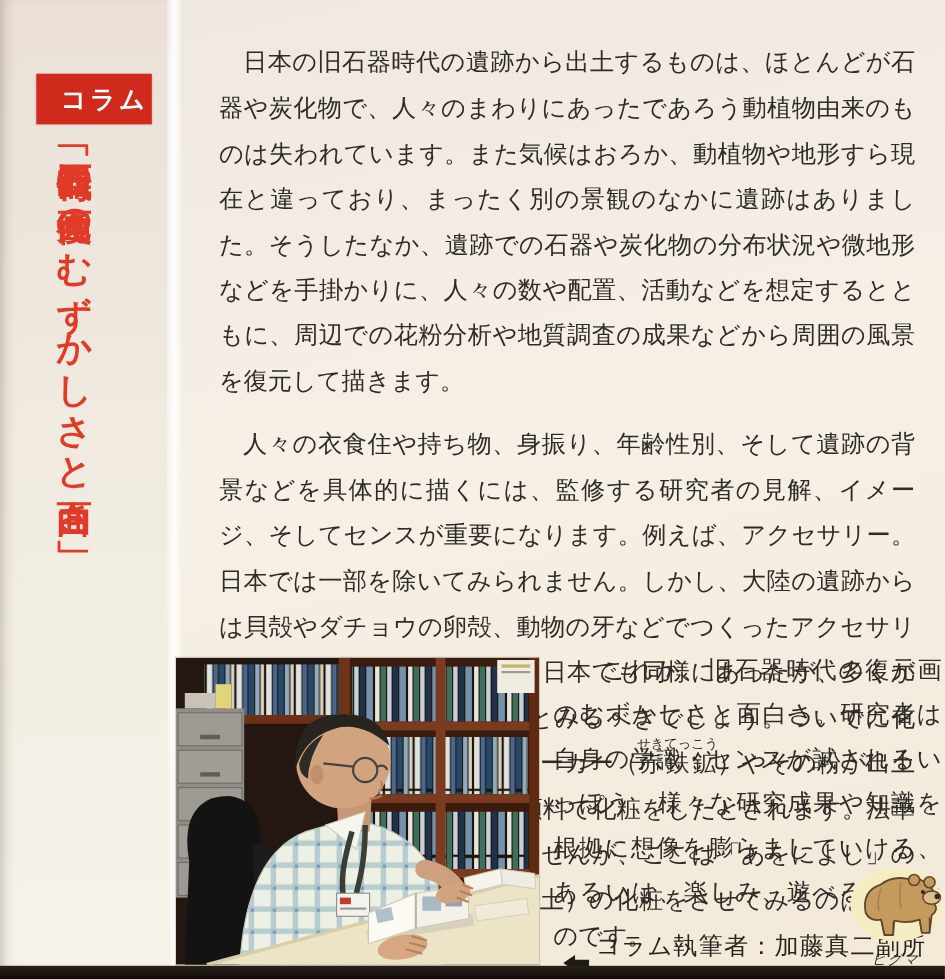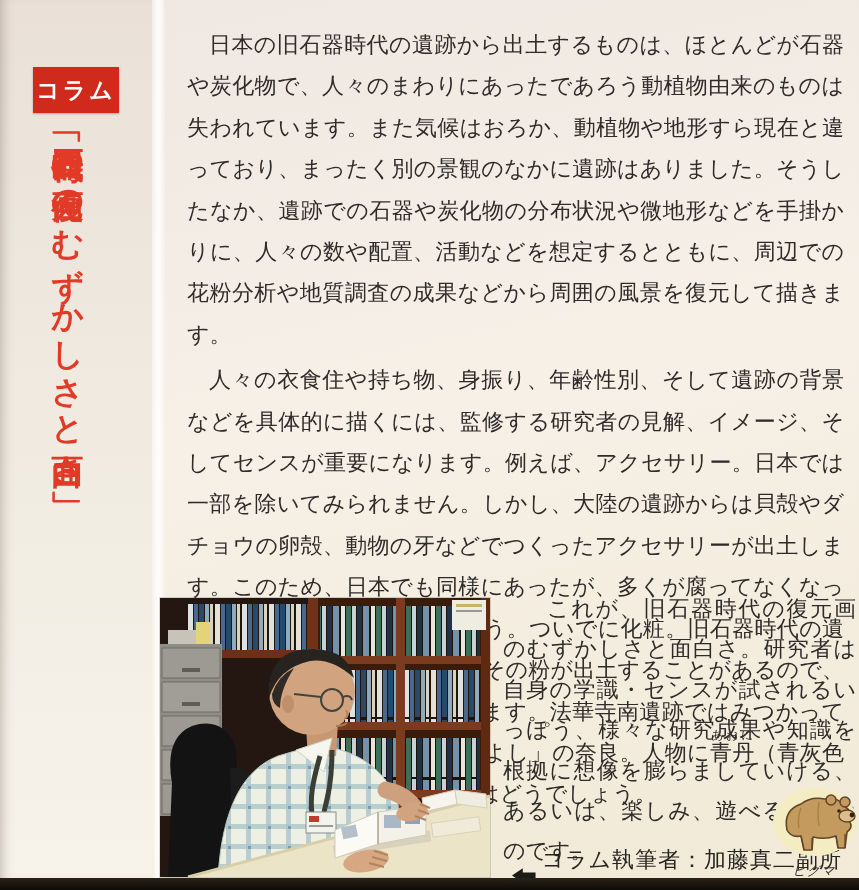--- a/index.html
+++ b/index.html
@@ -17,33 +17,34 @@
   }
   .divider{
     position:absolute;left:152px;top:0;width:13px;height:878px;
     background:linear-gradient(90deg,rgba(255,255,255,.2),#fdfcf9 40%,#fdfcf9 60%,rgba(255,255,255,.15));
   }
   .badge{
     position:absolute;left:33px;top:67px;width:86px;height:46px;
     background:#cf2a1b;color:#fff;font-weight:bold;font-size:23px;
     display:flex;align-items:center;justify-content:center;letter-spacing:3px;
     box-shadow:0 1px 2px rgba(0,0,0,.25);
+    padding-left:19px;
   }
   .v-title{
     position:absolute;left:52px;top:122px;height:710px;
     writing-mode:vertical-rl;text-orientation:mixed;
     font-size:32px;line-height:1.0;font-weight:800;color:#e13b27;
     letter-spacing:1px;white-space:nowrap;
   }
   
   .main-text{
     position:absolute;left:183px;top:20px;width:665px;
     color:#2e2b28;font-size:22px;line-height:41.4px;text-align:justify;
   }
-  .para{margin:4px;text-indent:1em;}
+  .para{margin:16px;text-indent:1em;}
   ruby rt{font-size:12px;color:#2e2b28;letter-spacing:0;}
   
   .photo{
     position:absolute;left:160px;top:598px;width:330px;height:279px;
     box-shadow:0 0 0 1px rgba(0,0,0,.15);
   }
   
   .para3{
     position:absolute;left:503px;top:589px;width:353px;
     color:#2e2b28;font-size:22px;line-height:40.4px;text-align:justify;

